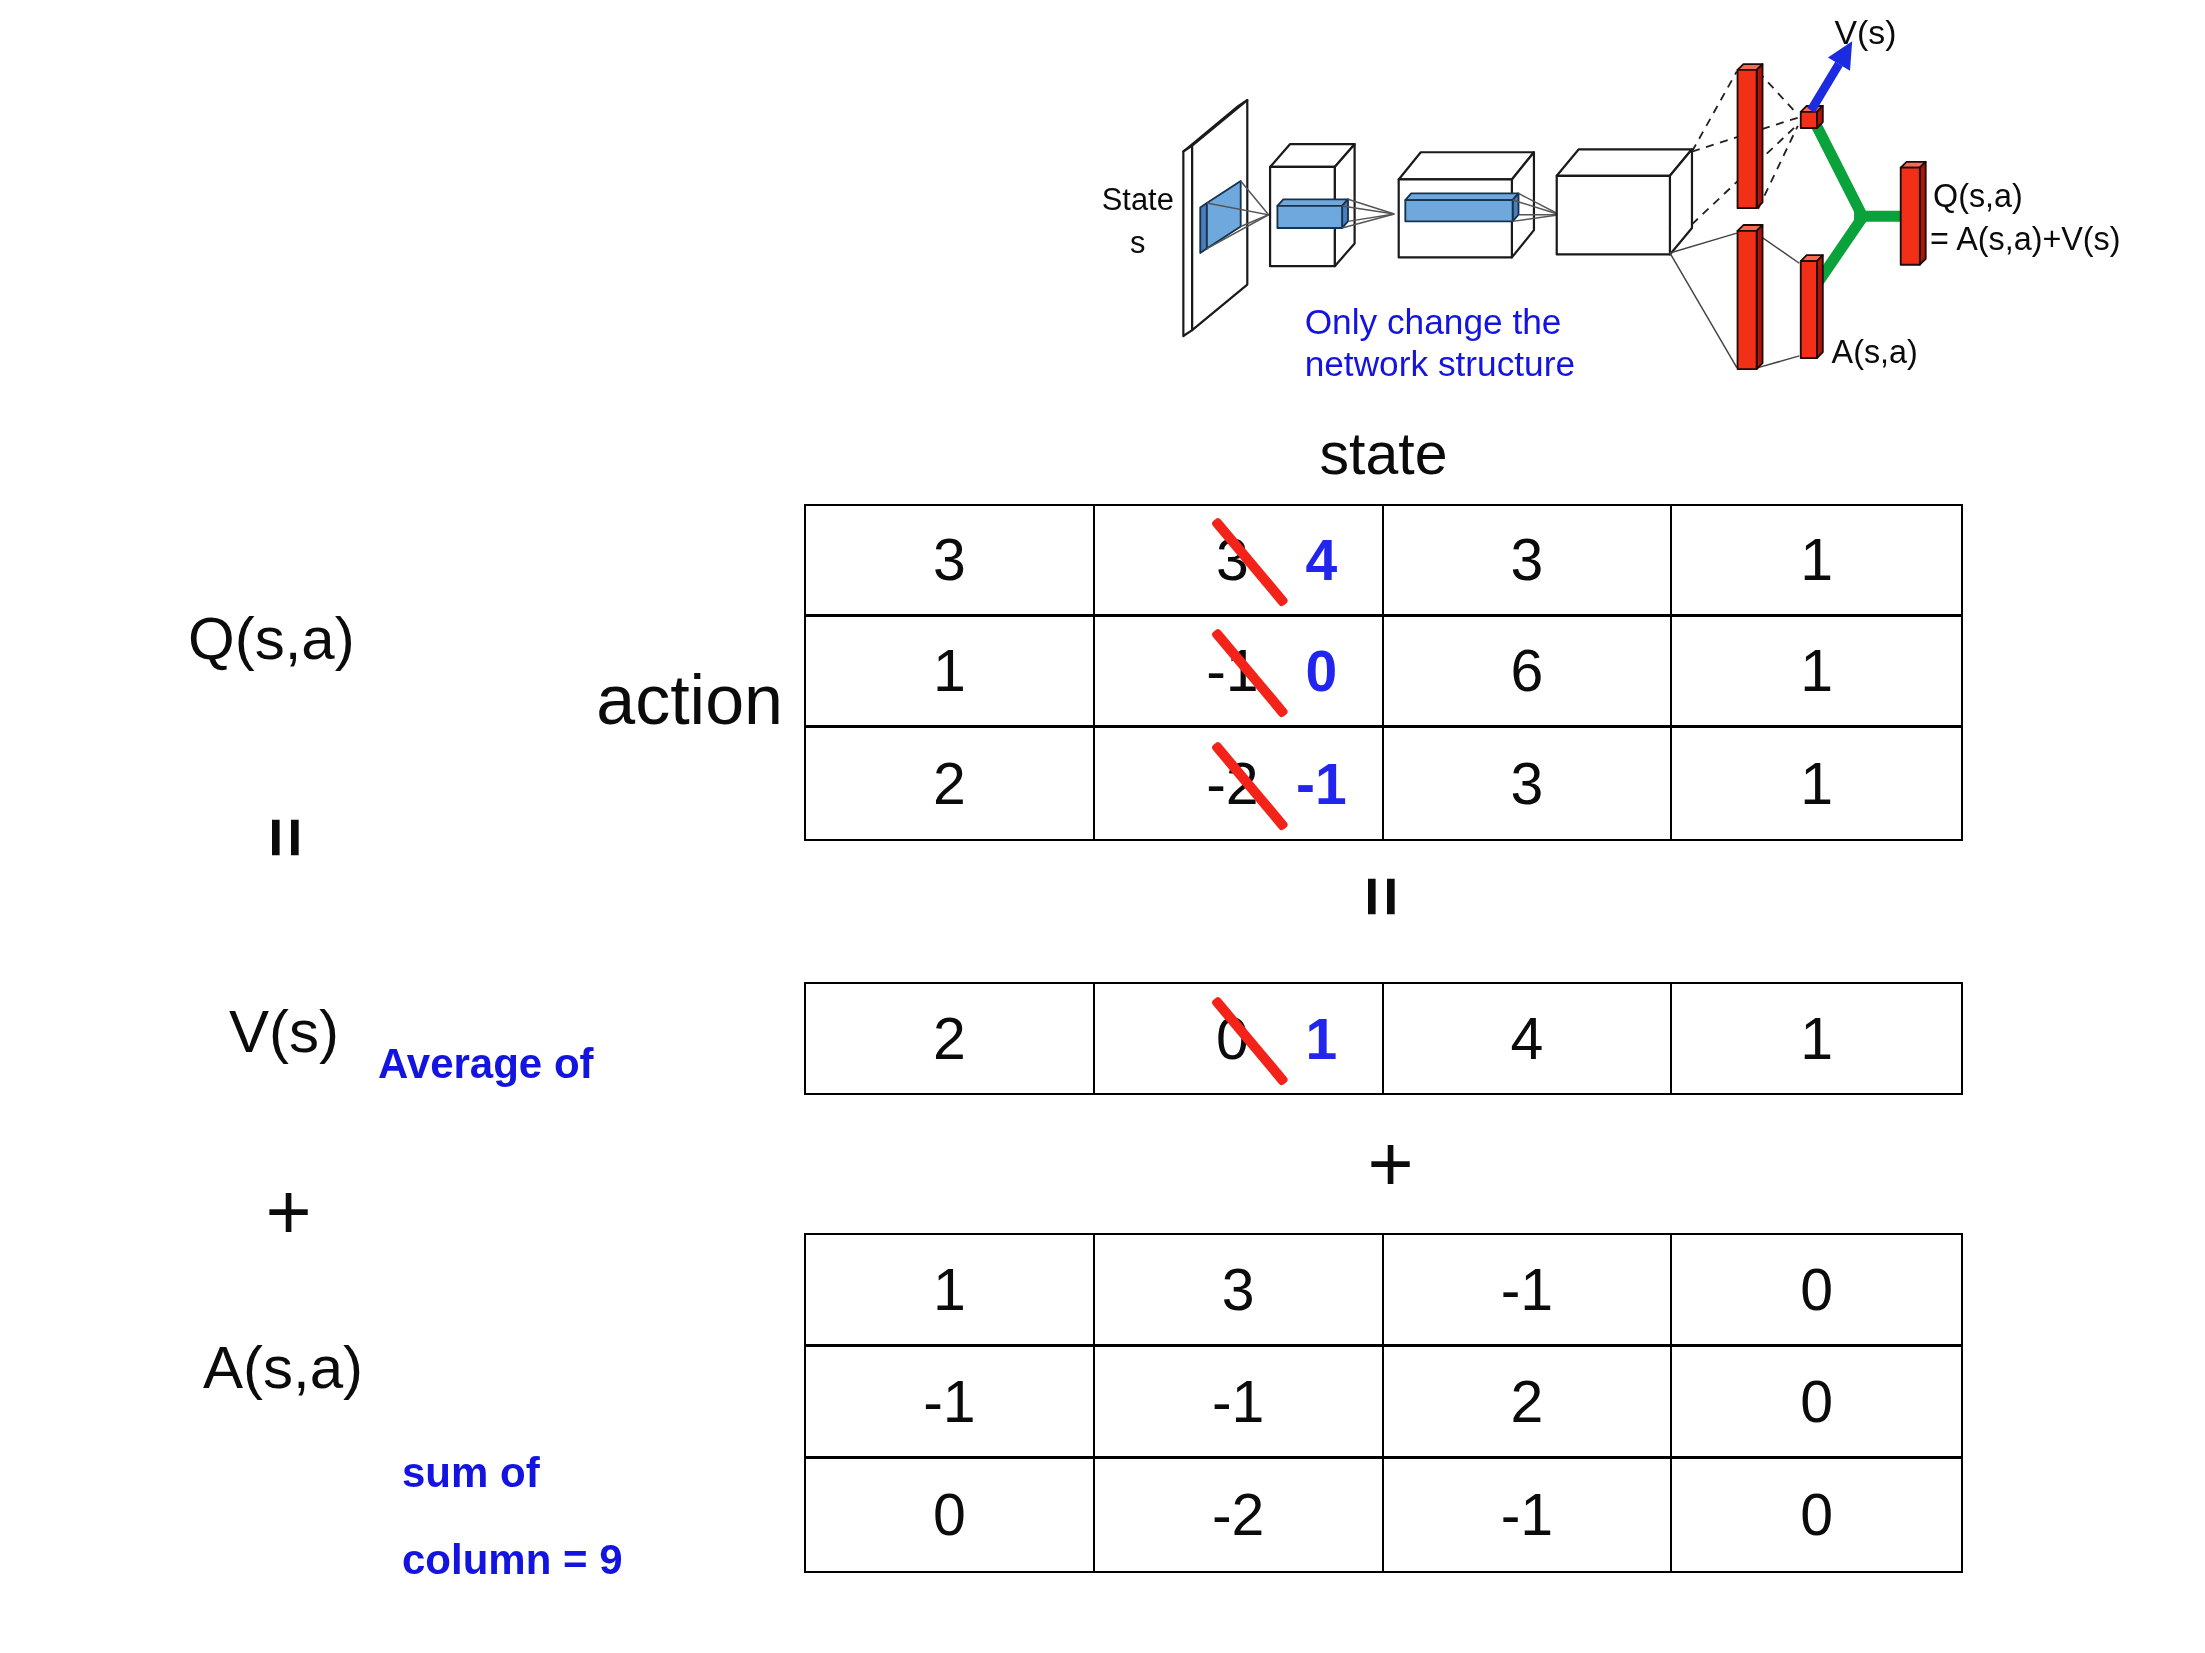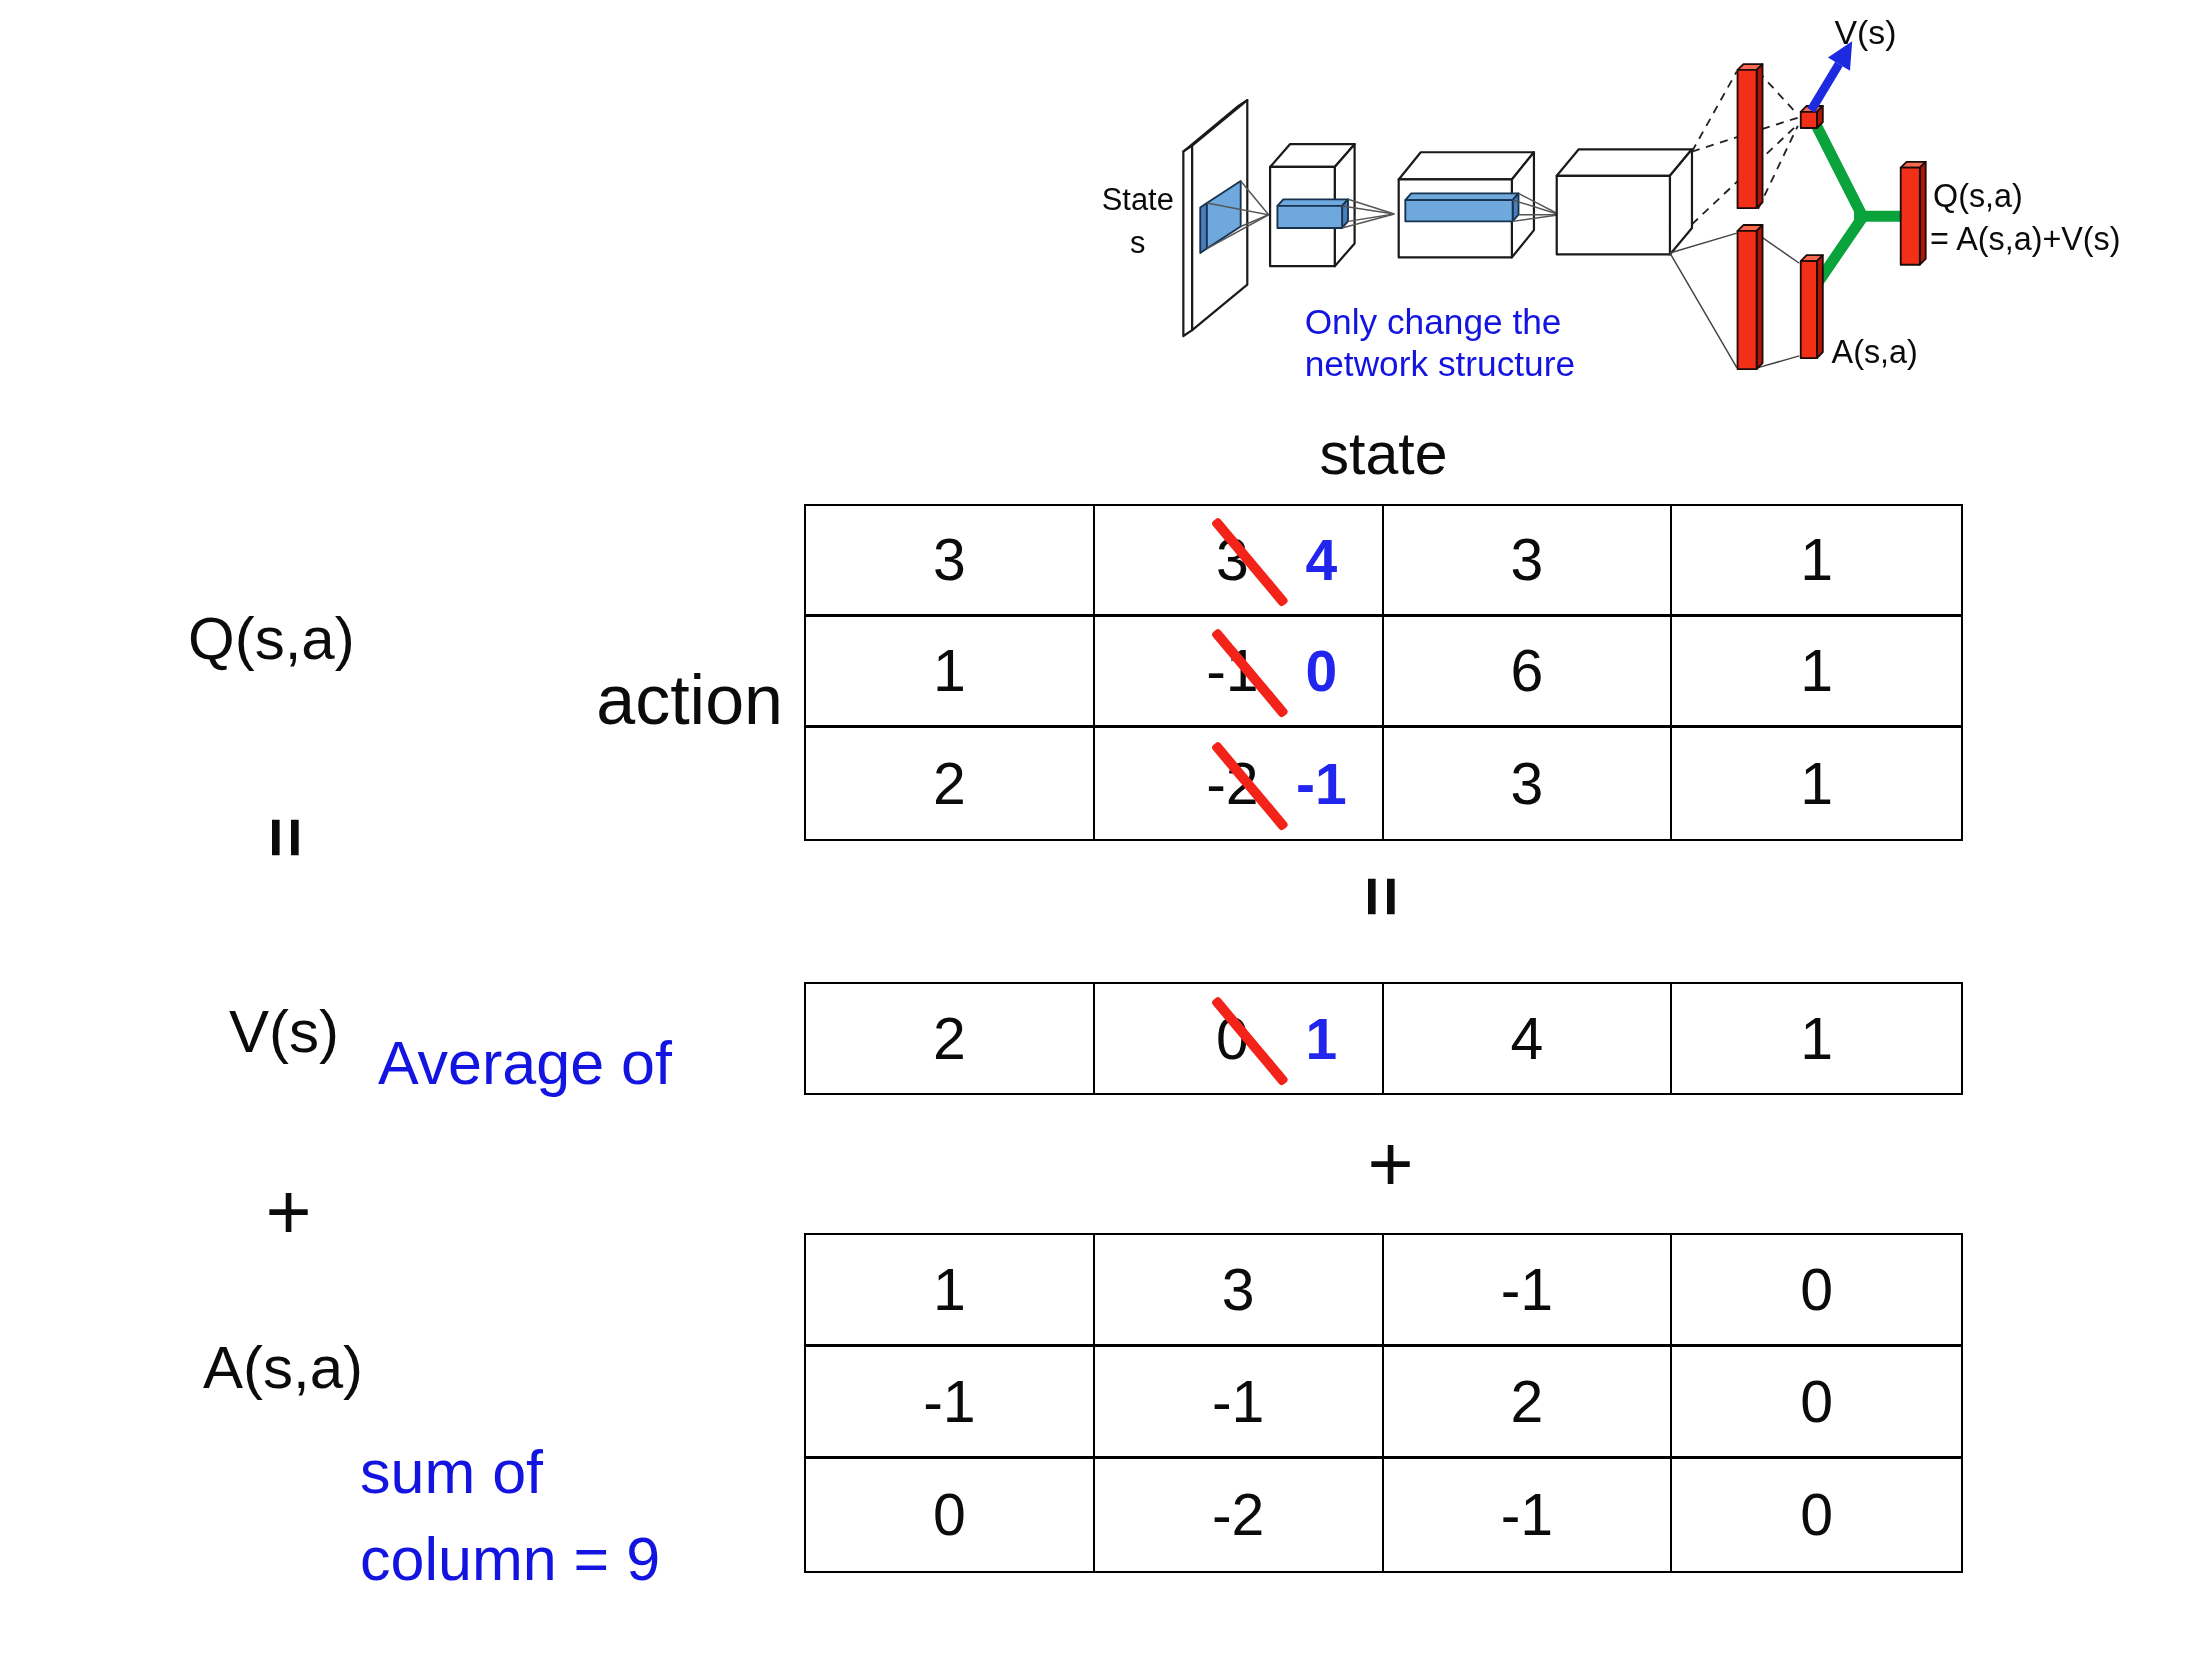--- a/index.html
+++ b/index.html
@@ -9,23 +9,23 @@
   svg text{font-family:"Liberation Sans", sans-serif;fill:#0b0b0b;}
 
   .abs{position:absolute;white-space:nowrap;}
   #title{left:176px;top:166px;font-size:129px;letter-spacing:-5.1px;color:#101010;}
   #state-header{left:804px;top:420px;width:1159px;text-align:center;font-size:59px;}
   #q-label{left:188px;top:604px;font-size:60px;}
   #action-label{right:1422px;top:641px;font-size:70px;margin-top:19px;}
   #v-label{left:229px;top:997px;font-size:60px;}
   #a-label{left:203px;top:1333px;font-size:60px;}
 
-  .blue-note{color:var(--annotation-blue);font-size:61px;line-height:87px;}
+  .blue-note{color:var(--annotation-blue);font-size:42px;line-height:87px;font-weight:bold;}
   #avg-note{left:378px;top:1020px;}
-  #sum-note{left:360px;top:1429px;}
+  #sum-note{left:402px;top:1429px;}
 
   .rot-eq{display:flex;align-items:center;justify-content:center;
           font-size:71px;font-weight:bold;transform:rotate(90deg);}
   #eq-left{left:238px;top:795px;width:97px;height:85px;}
   #eq-mid{left:1334px;top:854px;width:97px;height:85px;}
   .plus{display:flex;align-items:center;justify-content:center;font-size:79px;}
   #plus-left{left:240px;top:1165px;width:97px;height:94px;}
   #plus-mid{left:1342px;top:1117px;width:97px;height:94px;}
 
   .tbl{position:absolute;display:grid;grid-template-columns:repeat(4,1fr);

